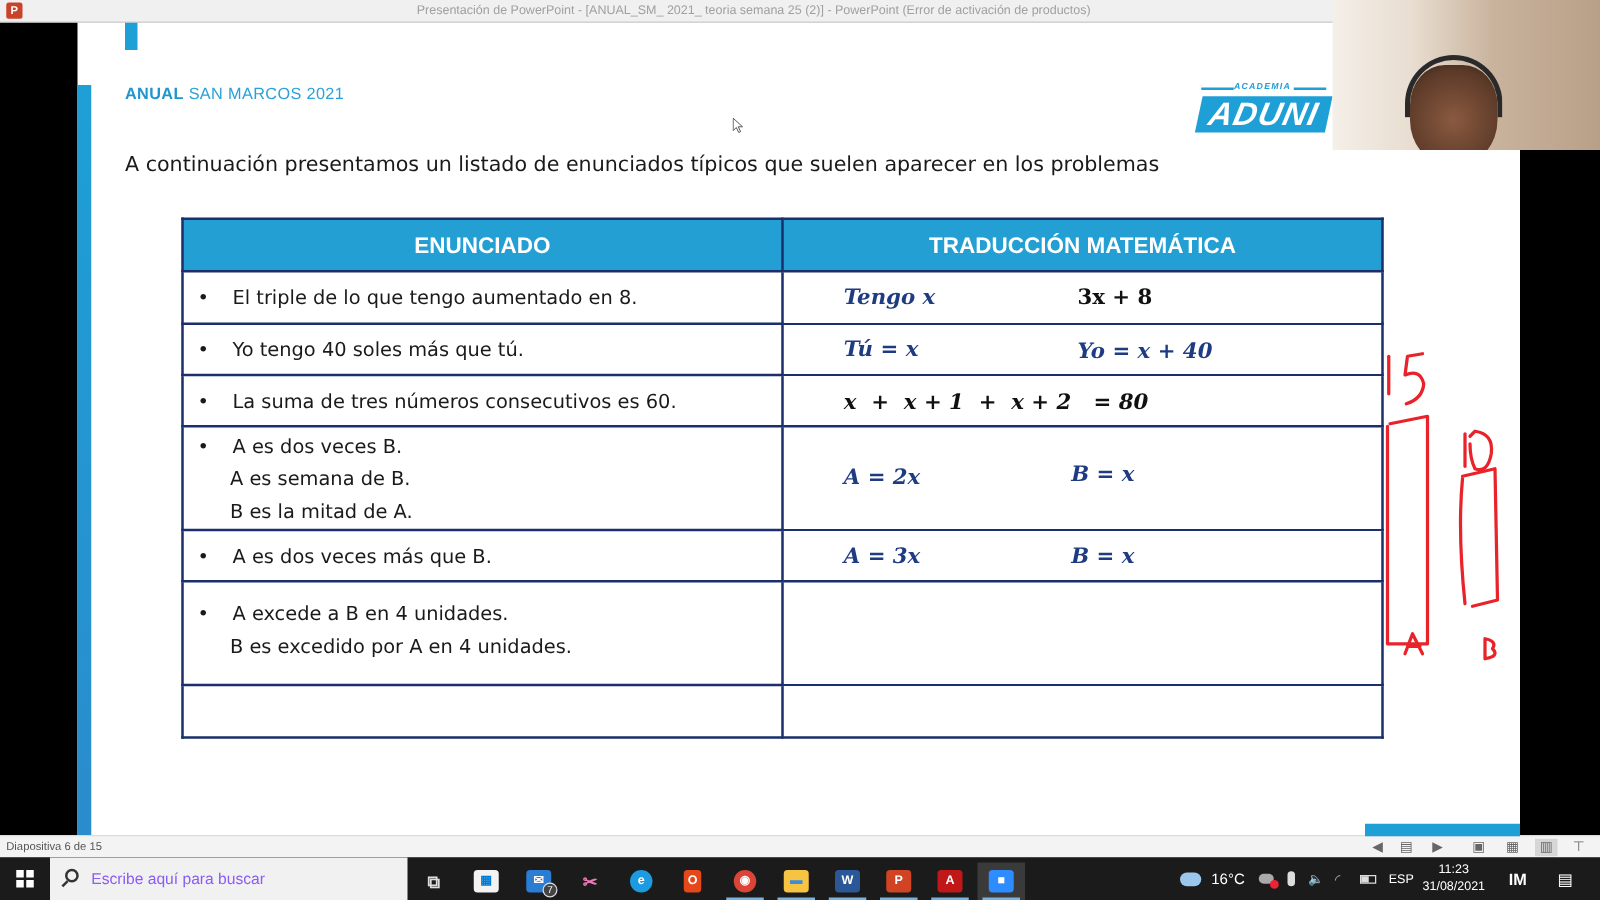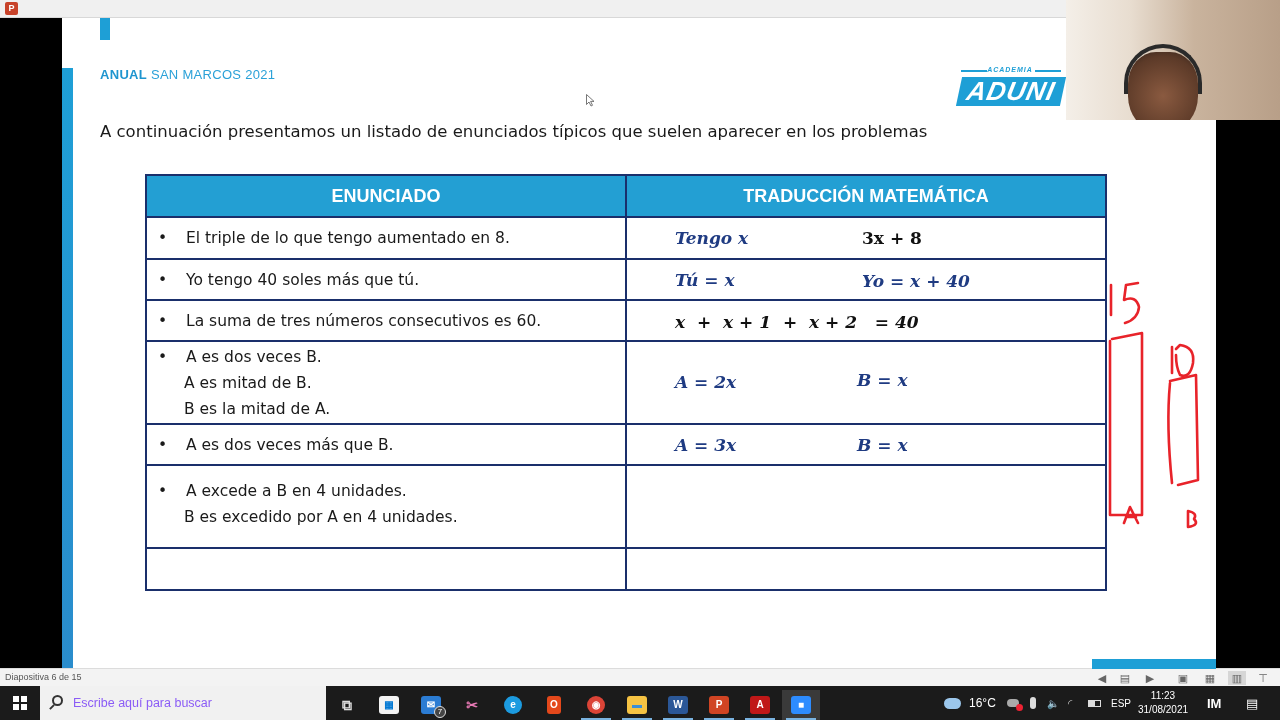--- a/index.html
+++ b/index.html
@@ -72,20 +72,21 @@
   .tray { position: absolute; top: 0; height: 34px; color: #fff; font-size: 11px; display: flex; align-items: center; }
   .clock { position: absolute; left: 1112px; top: 3px; width: 50px; color: #fff; font-size: 10px; text-align: center; line-height: 14px; }
 </style>
 </head>
 <body>
 
 <div class="root">
 
   <div class="titlebar">
     <div class="app-icon">P</div>
+    <div class="title-text">Presentación de PowerPoint - [ANUAL_SM_ 2021_ teoria semana 25 (2)] - PowerPoint (Error de activación de productos)</div>
   </div>
 
   <div class="slide">
     <div class="accent-top"></div>
     <div class="accent-left"></div>
     <div class="brand"><b>ANUAL</b><span> SAN MARCOS 2021</span></div>
     <div class="logo">
       <div class="academia">ACADEMIA</div>
       <div class="aduni">ADUNI</div>
     </div>
@@ -132,33 +133,33 @@
         </tr>
 
         <tr style="height:41px">
           <td class="left">
             <div class="line">
                 <span class="bullet">•</span>
                 <span>La suma de tres números consecutivos es 60.</span>
               </div>
           </td>
           <td class="right">
-            <span class="math" style="left:48px;top:11px;white-space:pre;"><span class="v">x  +  x + 1  +  x + 2   = 40</span></span>
+            <span class="math" style="left:48px;top:11px;white-space:pre;"><span class="v">x  +  x + 1  +  x + 2   = 80</span></span>
           </td>
         </tr>
 
         <tr style="height:83px">
           <td class="left">
             <div class="line">
                 <span class="bullet">•</span>
                 <span>A es dos veces B.</span>
               </div>
             <div class="line">
                 <span class="indent"></span>
-                <span>A es mitad de B.</span>
+                <span>A es semana de B.</span>
               </div>
             <div class="line">
                 <span class="indent"></span>
                 <span>B es la mitad de A.</span>
               </div>
           </td>
           <td class="right">
             <span class="math" style="left:48px;top:30px;"><span class="blue">A = 2x</span></span>
             <span class="math" style="left:230px;top:28px;"><span class="blue">B = x</span></span>
           </td>

